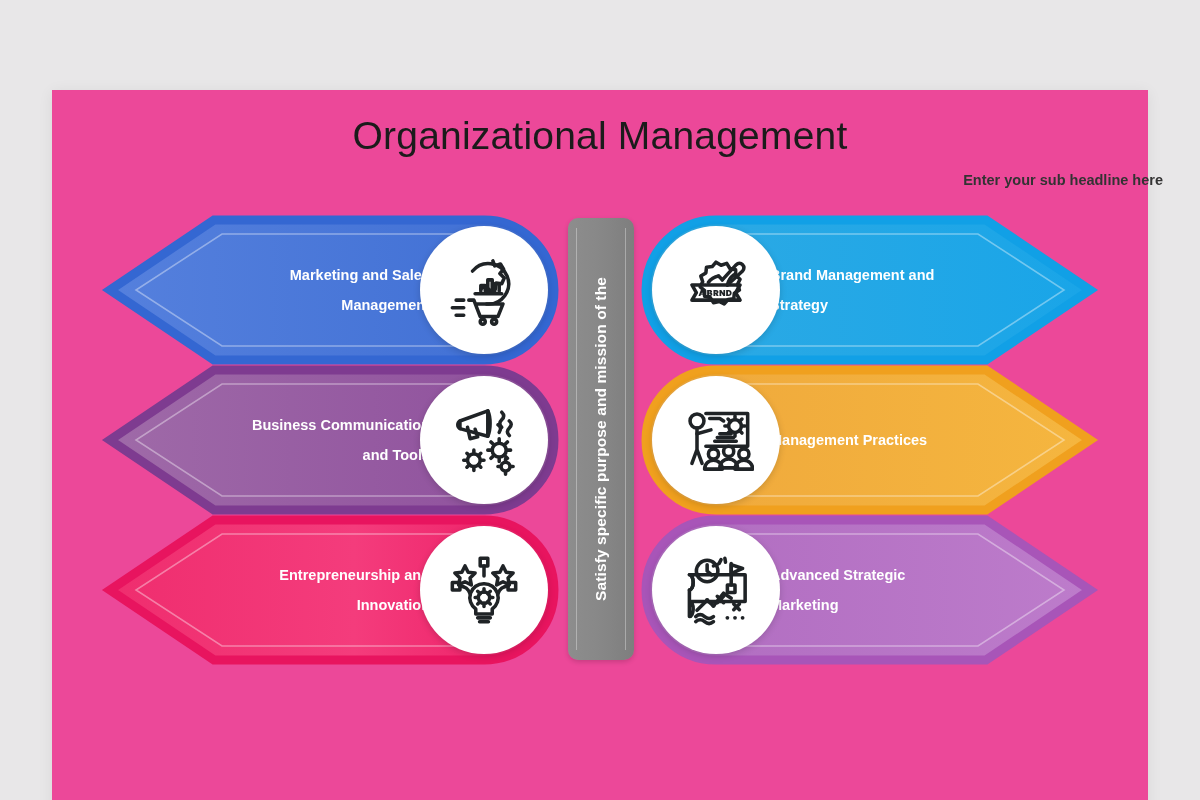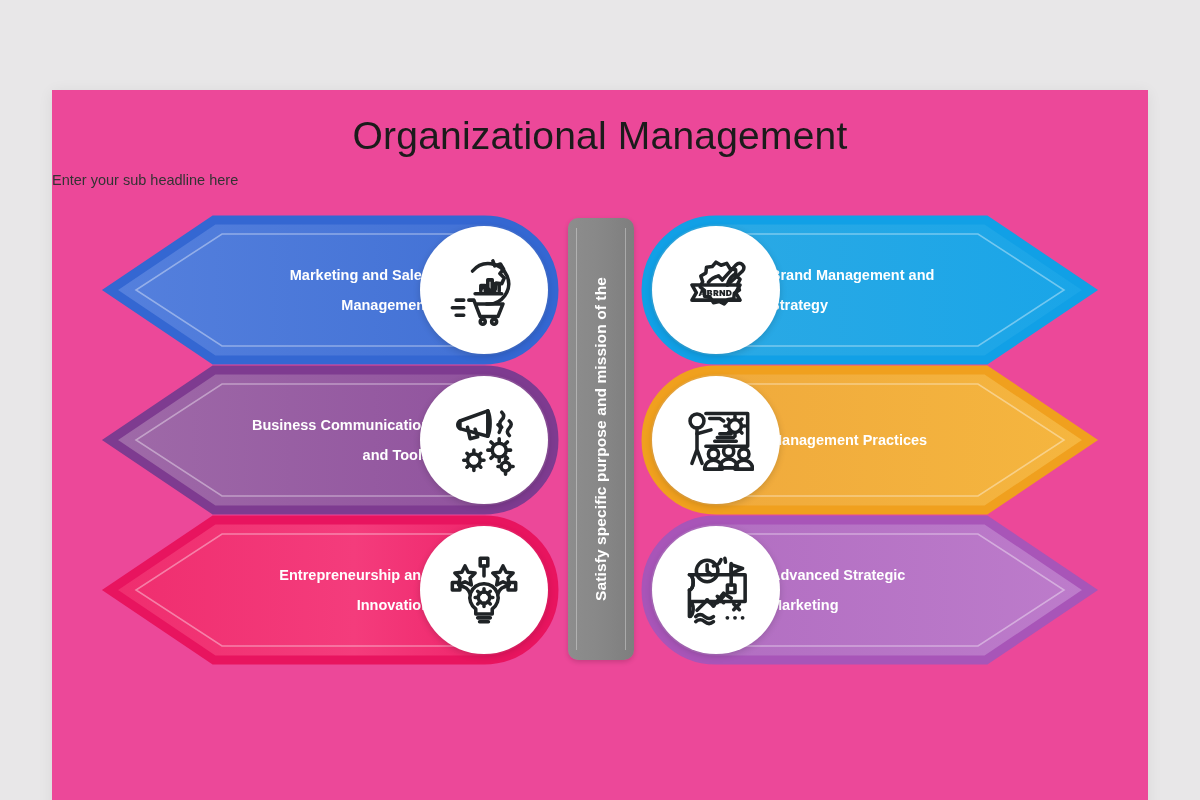--- a/index.html
+++ b/index.html
@@ -30,26 +30,26 @@
     text-align: center;
     font-size: 39px;
     font-weight: 400;
     color: #1b1b1b;
     letter-spacing: 0.2px;
     white-space: nowrap;
   }
 
   .subtitle {
     position: absolute;
-    left: 0;
+    left: 15px;
     top: 82px;
     width: 1096px;
-    text-align: left;
+    text-align: right;
     font-size: 14.5px;
-    font-weight: 400;
+    font-weight: 700;
     color: #333333;
   }
 
   
   .center-bar {
     position: absolute;
     left: 516px;
     top: 128px;
     width: 66px;
     height: 442px;

